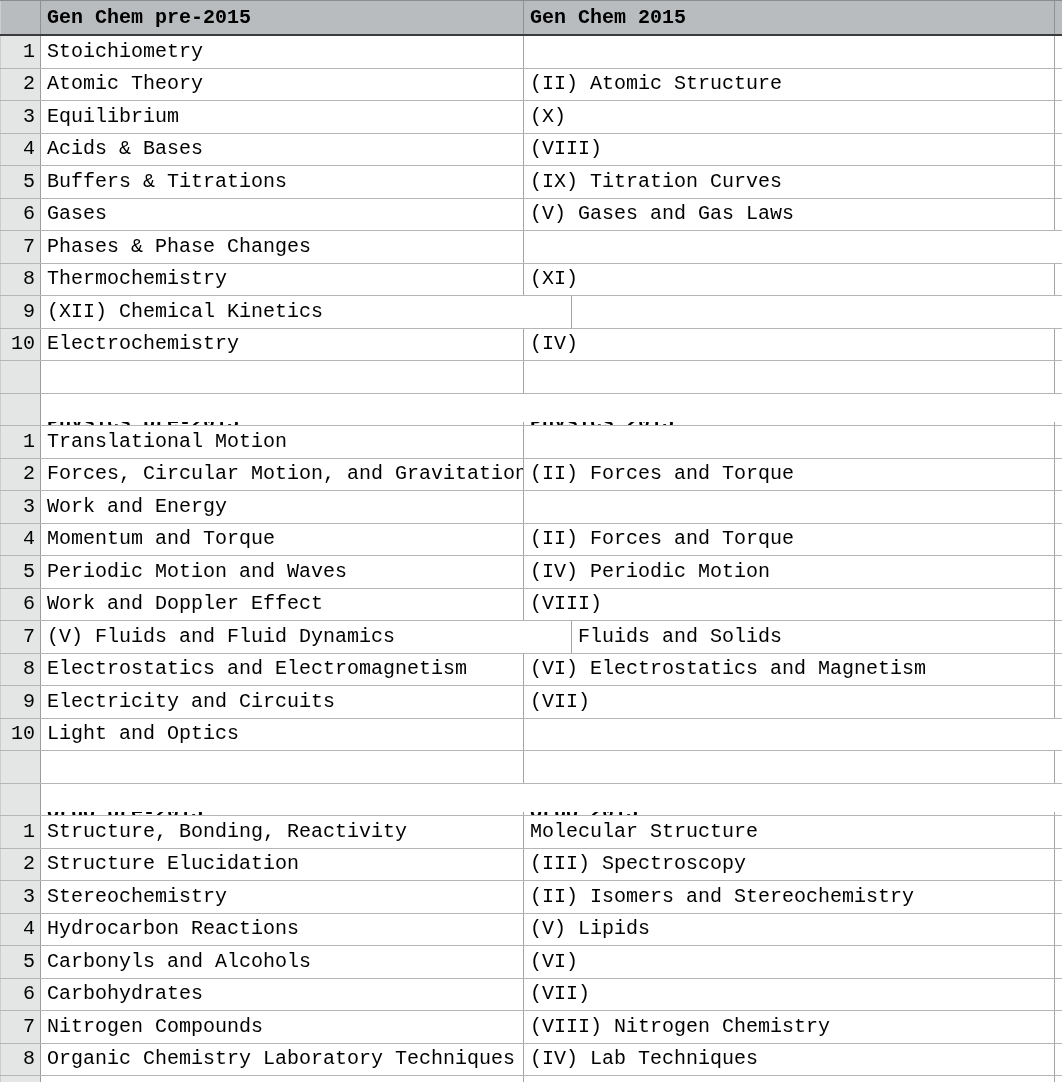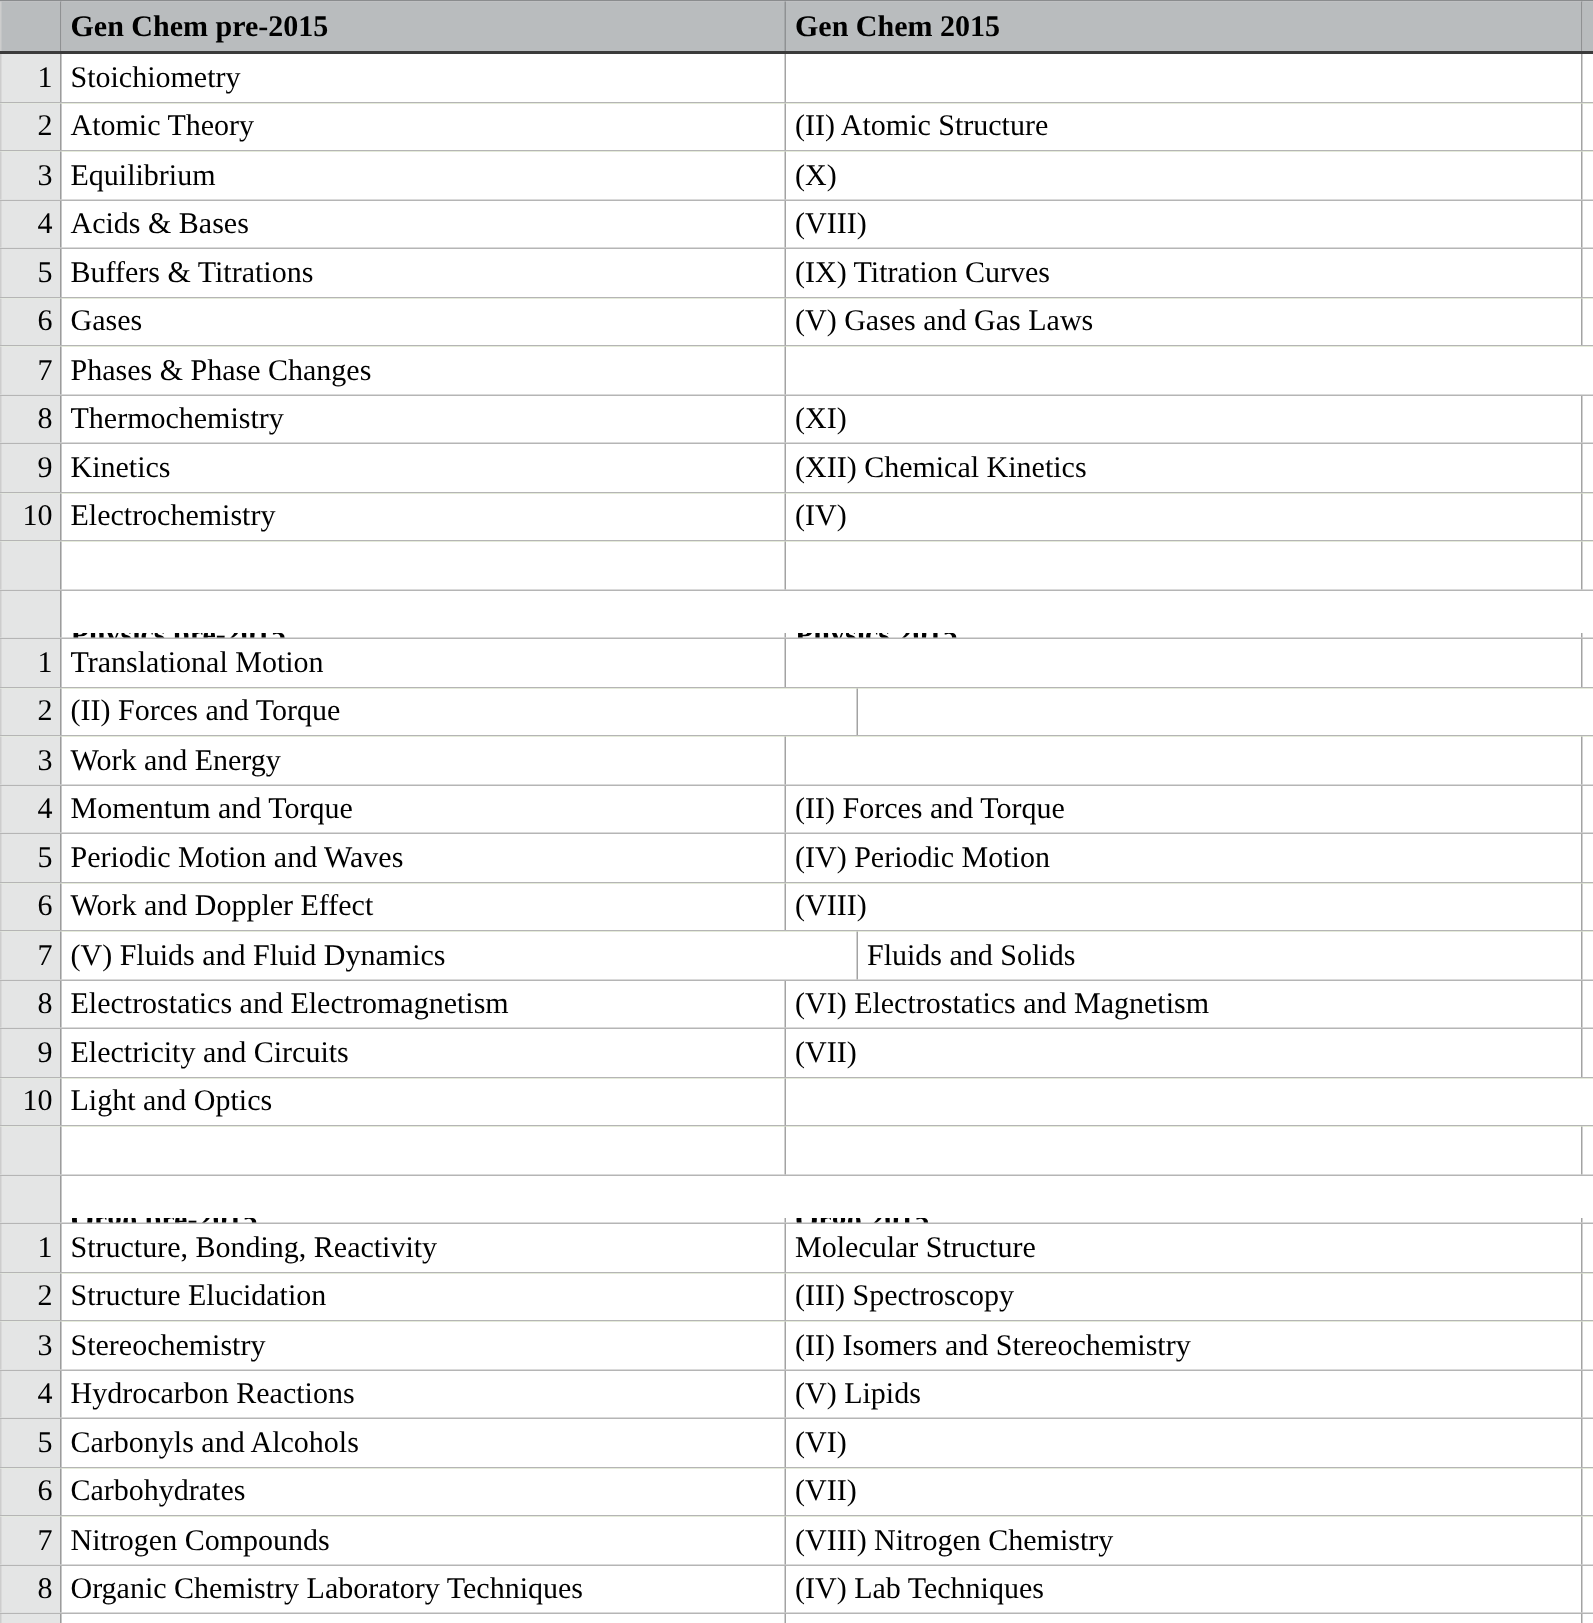--- a/index.html
+++ b/index.html
@@ -5,22 +5,22 @@
   html, body {
     margin: 0;
     padding: 0;
     background: #ffffff;
   }
   .sheet {
     position: relative;
     width: 1062px;
     height: 1082px;
     overflow: hidden;
-    background: #bef264;
-    font-family: Liberation Serif, serif;
+    background: #0c4a6e;
+    font-family: Liberation Mono, monospace;
   }
   .grid { width: 100%; }
   .row {
     display: flex;
     height: 32.5px;
     box-sizing: border-box;
     border-bottom: 1px solid var(--grid-line, #b5b5b5);
     background: #ffffff;
   }
   .cell {
@@ -113,21 +113,20 @@
         <div class="cell edge"></div>
       </div>
       <div class="row data">
         <div class="cell num">8</div>
         <div class="cell pre">Thermochemistry</div>
         <div class="cell post">(XI)</div>
         <div class="cell edge"></div>
       </div>
       <div class="row data">
         <div class="cell num">9</div>
-        <div class="cell pre">Kinetics</div>
         <div class="cell post">(XII) Chemical Kinetics</div>
         <div class="cell edge"></div>
       </div>
       <div class="row data">
         <div class="cell num">10</div>
         <div class="cell pre">Electrochemistry</div>
         <div class="cell post">(IV)</div>
         <div class="cell edge"></div>
       </div>
       <div class="row blank">
@@ -143,20 +142,21 @@
         <div class="cell edge"></div>
       </div>
       <div class="row data">
         <div class="cell num">1</div>
         <div class="cell pre">Translational Motion</div>
         <div class="cell post"></div>
         <div class="cell edge"></div>
       </div>
       <div class="row data">
         <div class="cell num">2</div>
+        <div class="cell pre">Forces, Circular Motion, and Gravitation</div>
         <div class="cell post">(II) Forces and Torque</div>
         <div class="cell edge"></div>
       </div>
       <div class="row data">
         <div class="cell num">3</div>
         <div class="cell pre">Work and Energy</div>
         <div class="cell post"></div>
         <div class="cell edge"></div>
       </div>
       <div class="row data">

